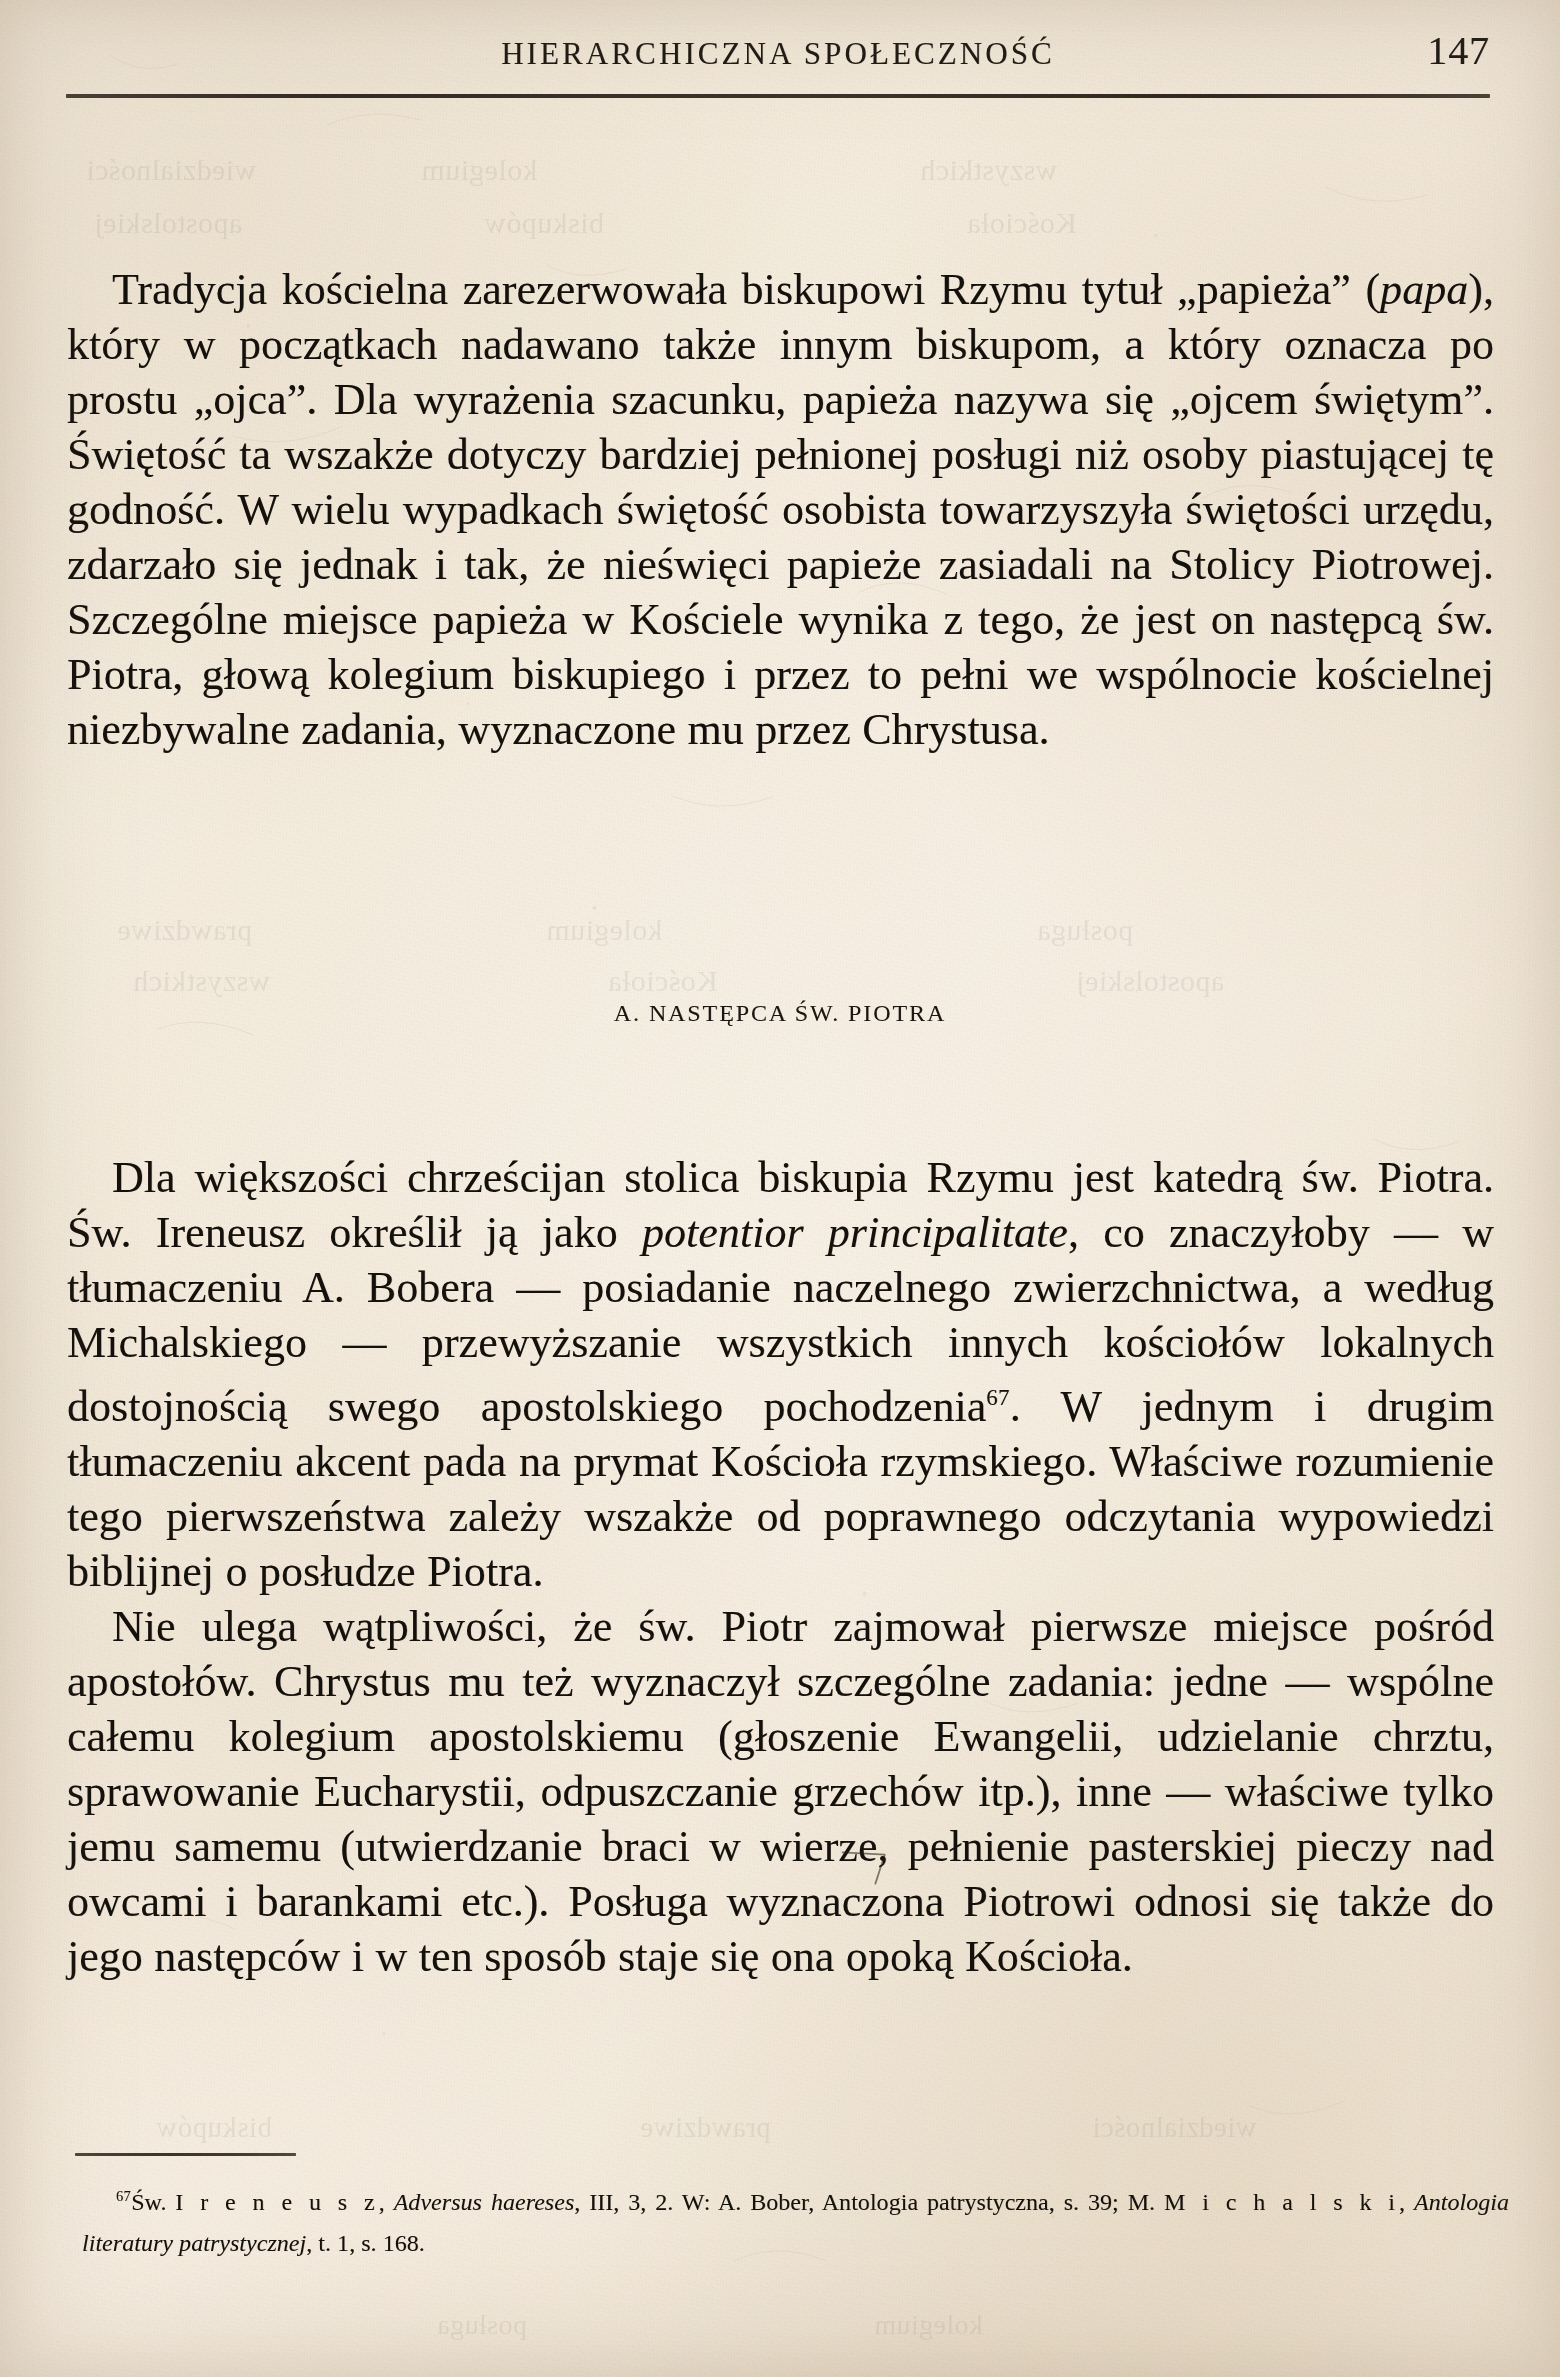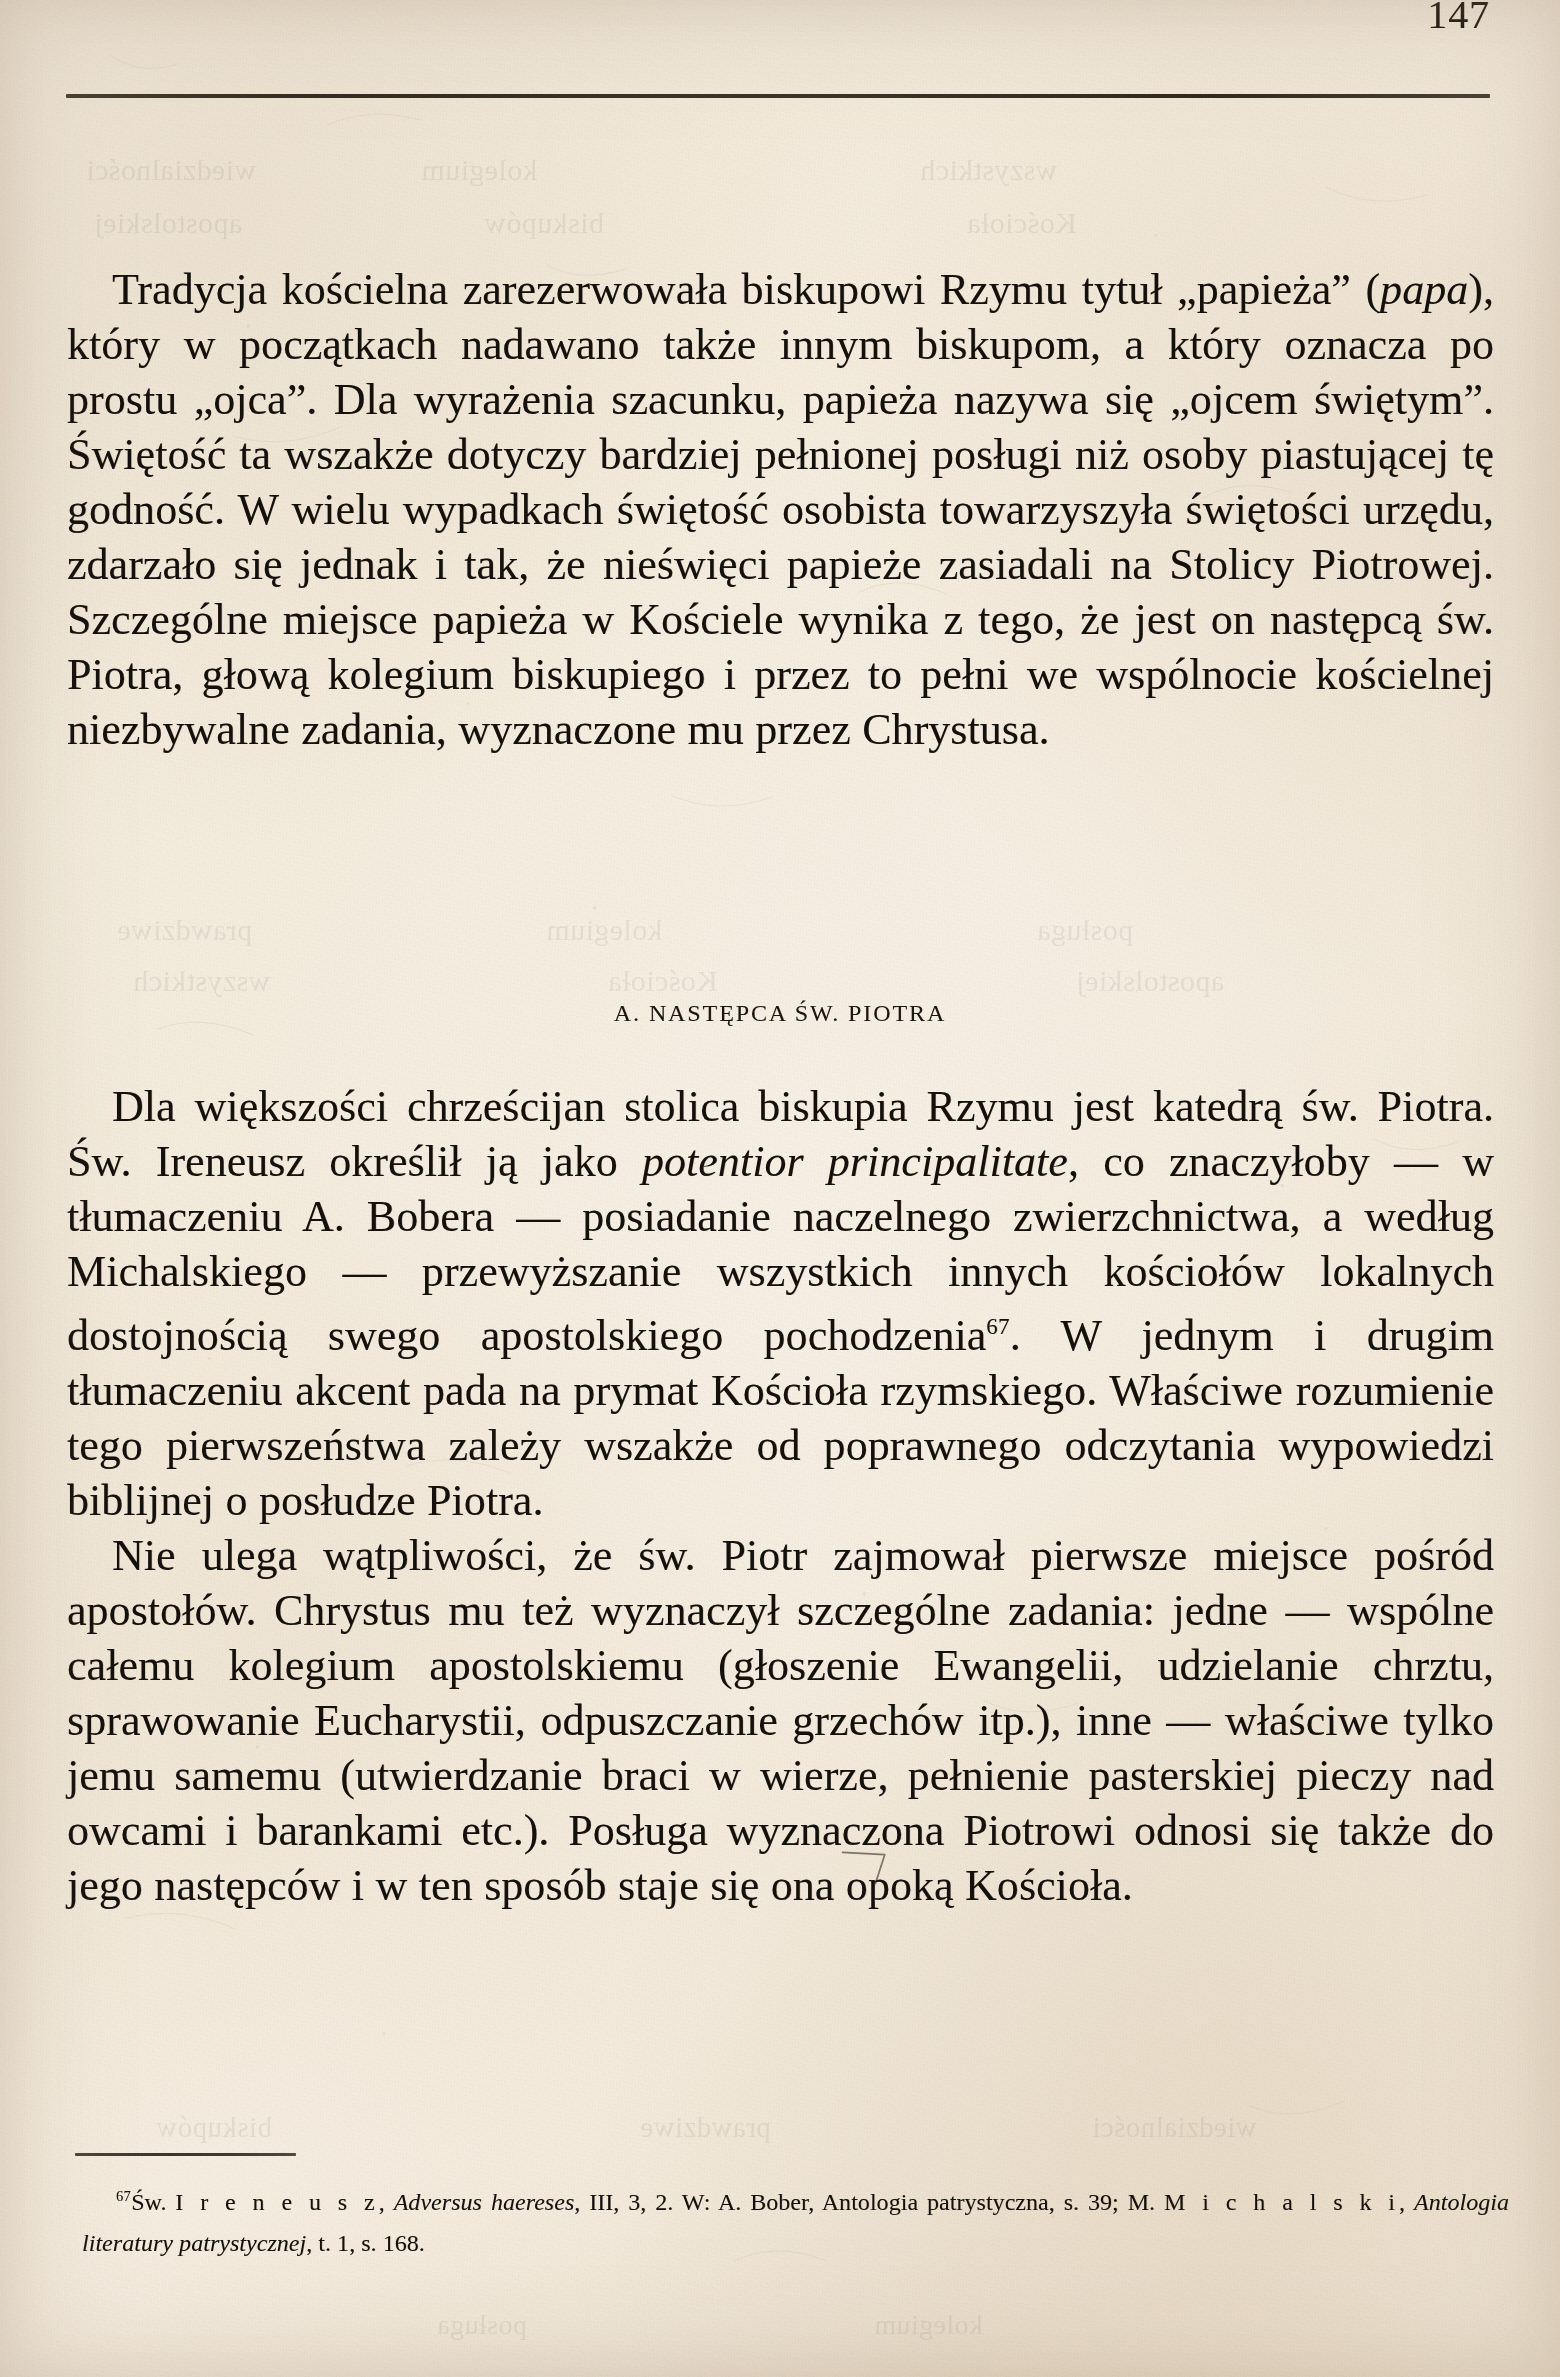--- a/index.html
+++ b/index.html
@@ -95,21 +95,21 @@
     position:absolute; left:0; right:0; top:1000px;
     text-align:center;
     font-size:24px;
     letter-spacing:1.9px;
     color:#1a1611;
     text-shadow:0.3px 0.2px 0.3px rgba(40,30,20,.26);
   }
 
   .body-block { position:absolute; left:67px; width:1427px; }
   #para-1 { top:262px; }
-  #body-2 { top:1079px; }
+  #body-2 { top:1150px; }
 
   .para {
     font-size:44px;
     line-height:55px;
     text-align:justify;
     text-indent:45px;
     margin:0;
     letter-spacing:0.04px;
     word-spacing:0.4px;
     color:#14100c;
@@ -207,20 +207,21 @@
 <div class="ghost" style="left:1076px; top:964px; font-size:30px;">apostolskiej</div>
 <div class="ghost" style="left:156px; top:2111px; font-size:29px;">biskupów</div>
 <div class="ghost" style="left:640px; top:2111px; font-size:29px;">prawdziwe</div>
 <div class="ghost" style="left:1092px; top:2111px; font-size:29px;">wiedzialności</div>
 <div class="ghost" style="left:437px; top:2309px; font-size:28px;">posługa</div>
 <div class="ghost" style="left:874px; top:2309px; font-size:28px;">kolegium</div>
 
 <div id="page">
 
   <div class="running-head">
+    <span class="rh-title">HIERARCHICZNA SPOŁECZNOŚĆ</span>
     <span class="rh-folio">147</span>
   </div>
   <div class="rule-head"></div>
 
 
   <div class="body-block" id="para-1">
     <p class="para"><span>Tradycja kościelna zarezerwowała biskupowi Rzymu tytuł „papieża” (</span><i>papa</i><span>), który w początkach nadawano także innym biskupom, a który oznacza po prostu „ojca”. Dla wyrażenia szacunku, papieża nazywa się „ojcem świętym”. Świętość ta wszakże dotyczy bardziej pełnionej posługi niż osoby piastującej tę godność. W wielu wypadkach świętość osobista towarzyszyła świętości urzędu, zdarzało się jednak i tak, że nieświęci papieże zasiadali na Stolicy Piotrowej. Szczególne miejsce papieża w Kościele wynika z tego, że jest on następcą św. Piotra, głową kolegium biskupiego i przez to pełni we wspólnocie kościelnej niezbywalne zadania, wyznaczone mu przez Chrystusa.</span></p>
   </div>
 
   <div class="sub-title">A. NASTĘPCA ŚW. PIOTRA</div>

